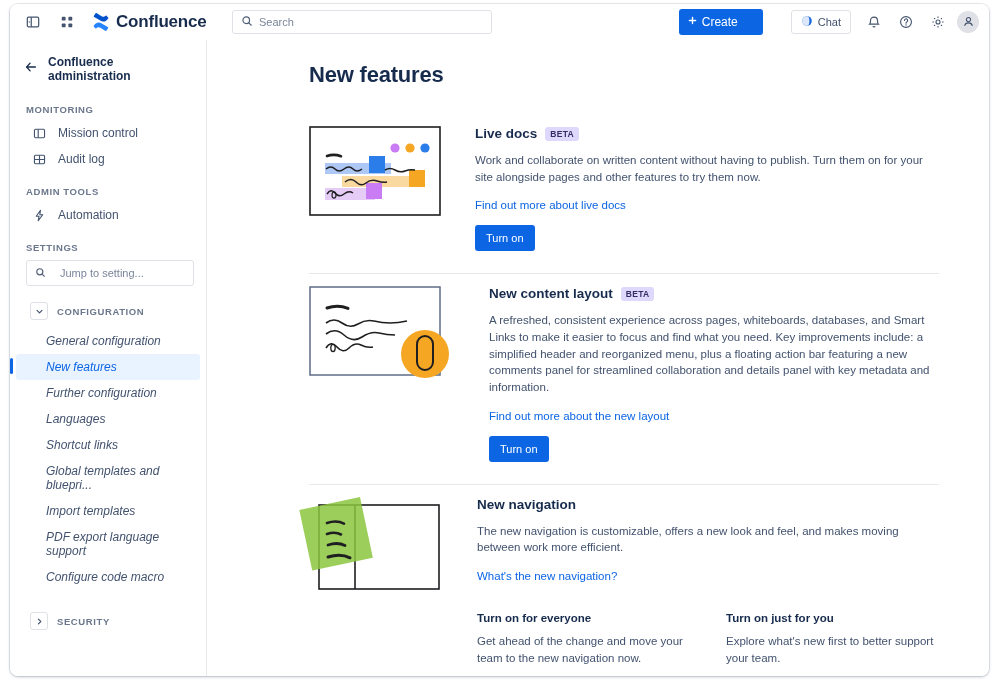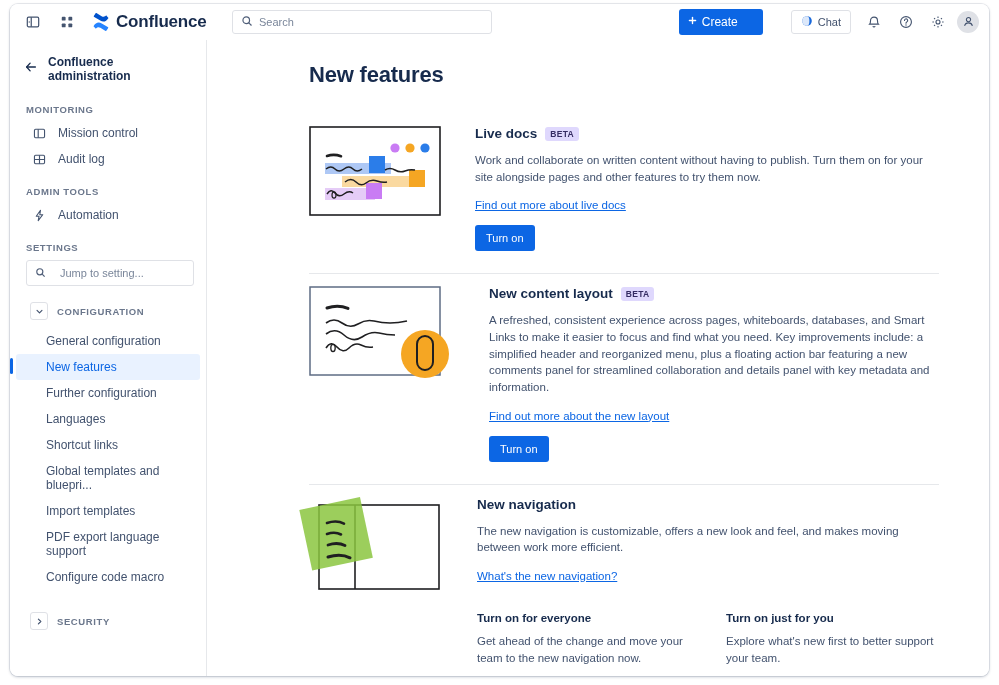--- a/index.html
+++ b/index.html
@@ -131,21 +131,21 @@
     border: 1px solid #dfe1e6; background: #fff; color: #42526E;
     font-size: 9px; flex: 0 0 18px;
   }
   .group-label {
     font-size: 9.5px; font-weight: 700; color: #6B778C; letter-spacing: .6px;
   }
   .sub-item {
     position: relative;
     padding: 6px 10px 6px 30px; margin: 0 6px;
     border-radius: 3px; cursor: pointer;
-    font-size: 12px; color: #42526E;
+    font-size: 12px; color: #42526E; font-style: italic;
   }
   .sub-item.active {
     background: #E9F2FF; color: #0C66E4; font-weight: 500;
   }
   .sub-item.active::before {
     content: ""; position: absolute; left: -6px; top: 4px;
     width: 3px; height: 16px; background: #0C66E4; border-radius: 2px;
   }
 
   
@@ -167,21 +167,21 @@
   .ftitle { font-size: 13.5px; font-weight: 600; color: #172B4D; }
   .beta {
     background: #DFD8FD; color: #352C63;
     font-size: 8.5px; font-weight: 700; letter-spacing: .3px;
     padding: 2px 5px; border-radius: 3px;
   }
   .fdesc {
     font-size: 11.5px; color: #42526E; line-height: 1.45; margin-bottom: 10px;
   }
   .flink {
-    font-size: 11.5px; color: #0C66E4; text-decoration: underline;
+    font-size: 11.5px; color: #0C66E4; 
     cursor: pointer; display: inline-block; margin-bottom: 14px;
   }
   .turn-on {
     background: #0C66E4; color: #fff; border: none;
     height: 26px; border-radius: 3px; padding: 0 11px;
     font-size: 11px; font-weight: 500; cursor: pointer;
     font-family: "Liberation Sans", sans-serif;
   }
   .cols { display: flex; gap: 36px; margin-top: 16px; }
   .col { flex: 1; min-width: 0; }

